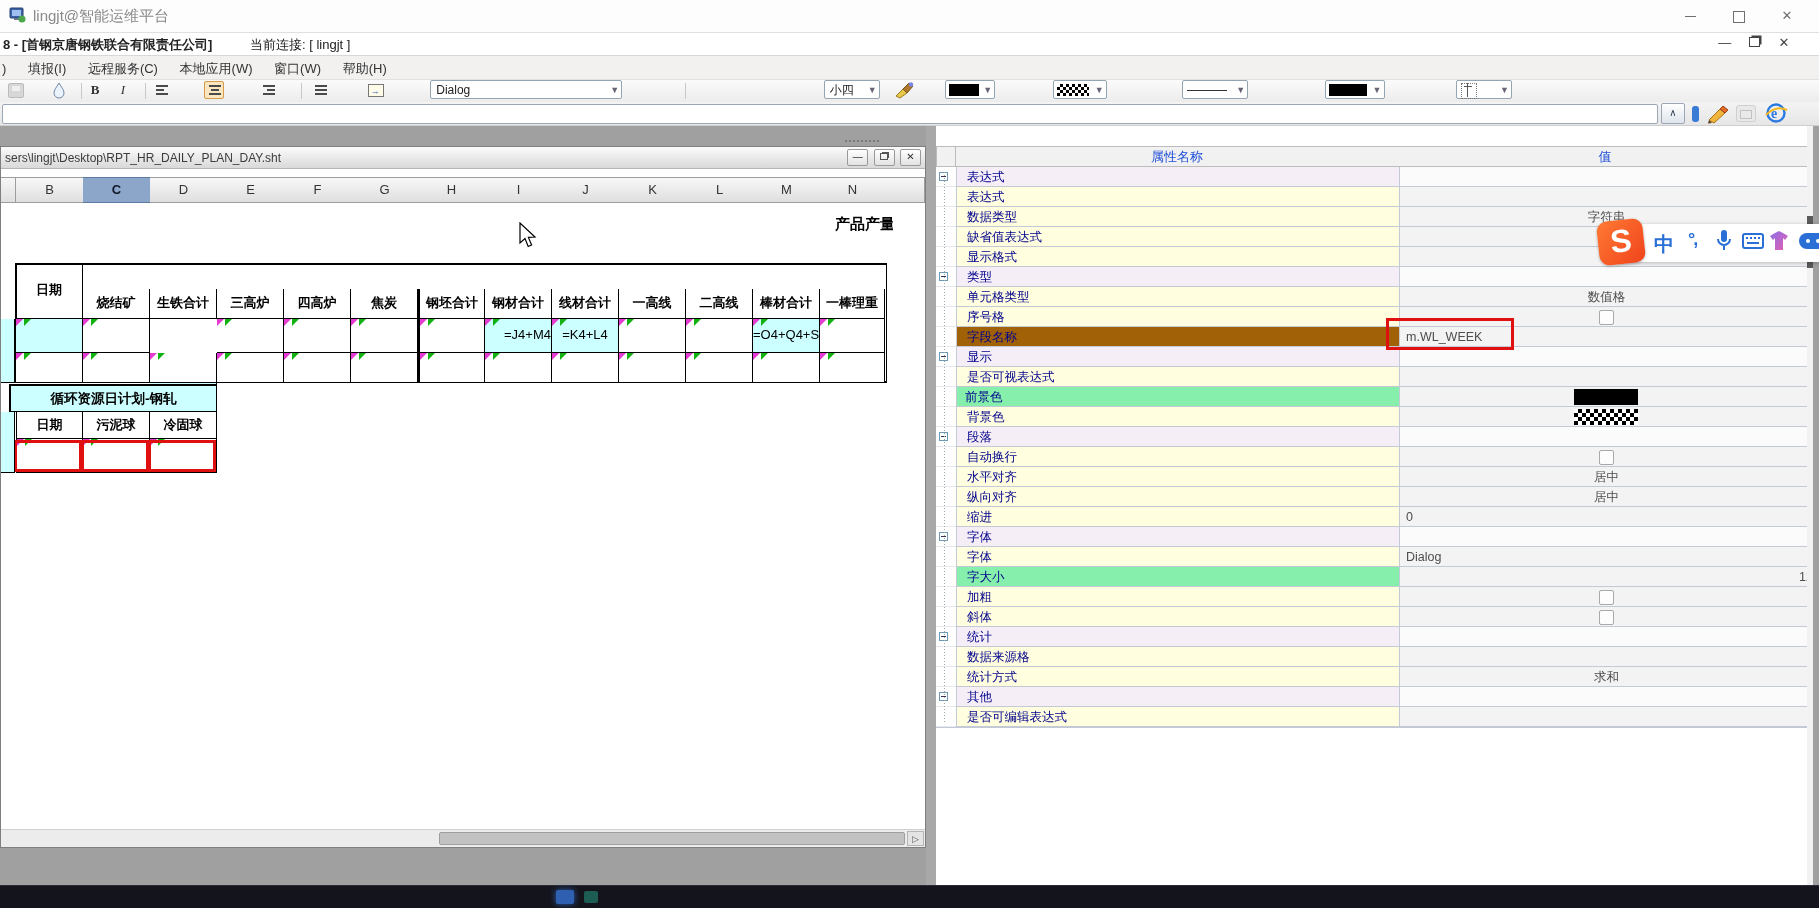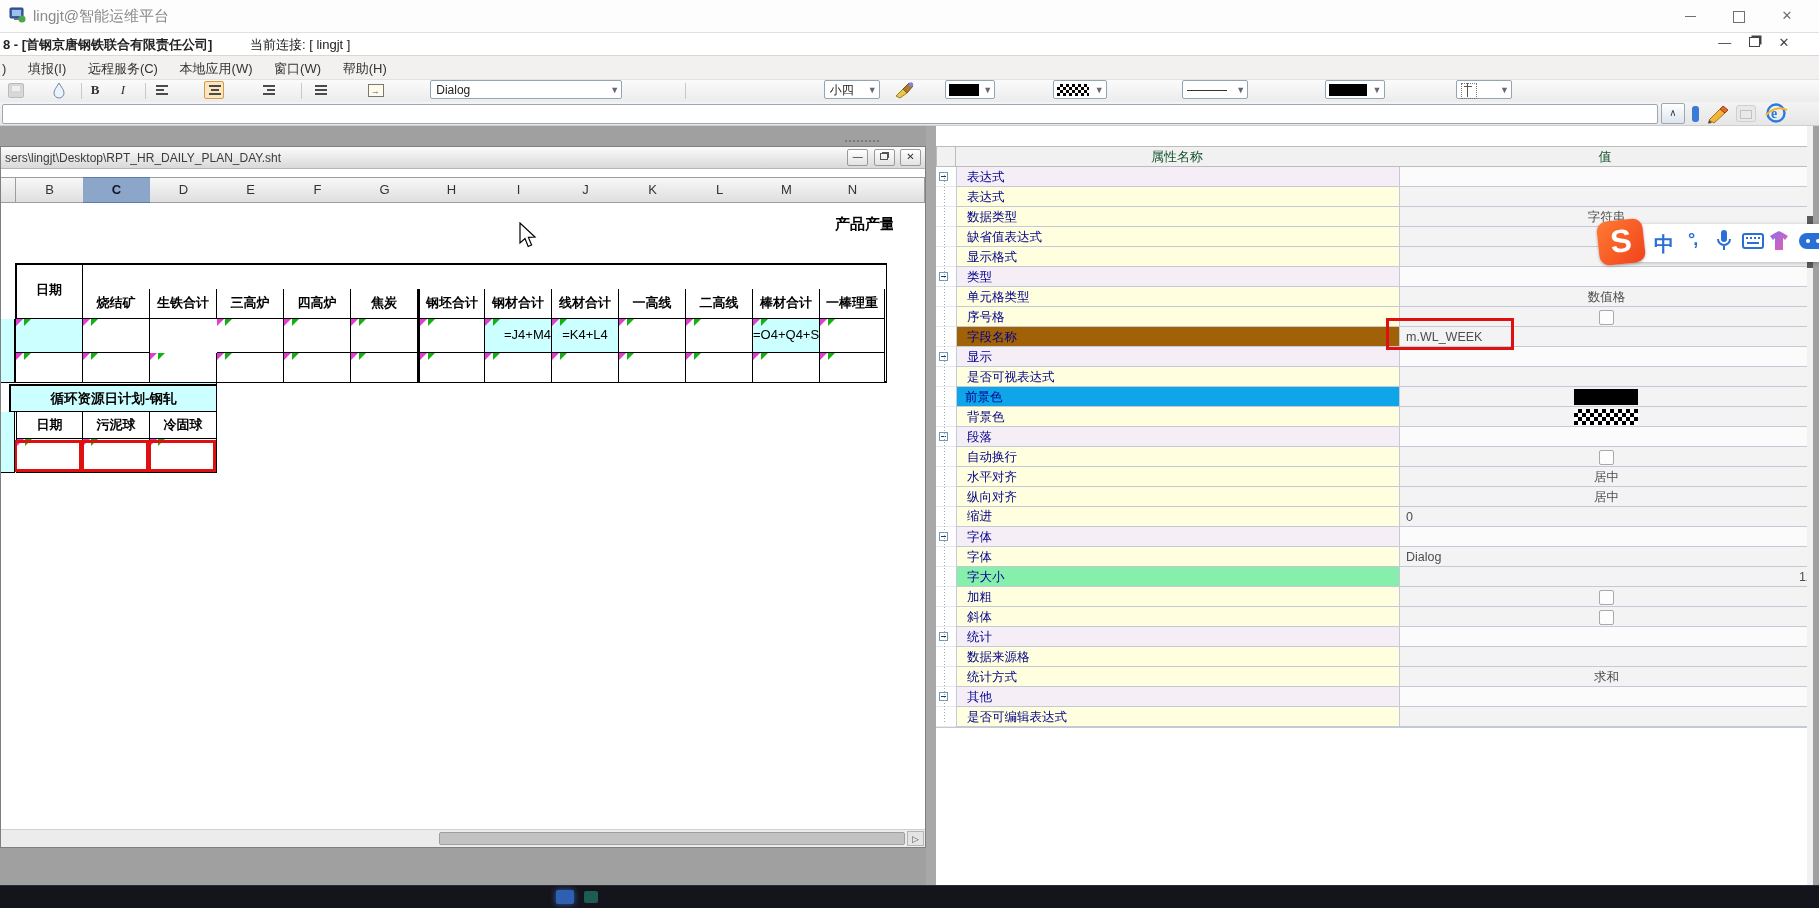--- a/index.html
+++ b/index.html
@@ -30,21 +30,21 @@
   .doc-ctrl{display:inline-block;width:19px;height:15px;border:1px solid #9a9a9a;background:linear-gradient(#fff,#e3e3e3);border-radius:2px;margin-left:2px;text-align:center;line-height:13px;font-size:10px;color:#333;vertical-align:top;}
   .colhdr{height:26px;background:linear-gradient(#f7f7f7,#dfdfdf);border:1px solid #9d9d9d;border-left:none;color:#333;font-size:13px;text-align:center;line-height:24px;}
   .colhdr.sel{background:#8ba6c9;border-color:#5d7ca3;color:#101827;font-weight:bold;}
   .cell{border-right:1px solid #000;border-bottom:1px solid #000;font-size:13px;color:#000;text-align:center;overflow:hidden;}
   .hdrcell{font-weight:bold;}
   .marker-g{position:absolute;left:8px;top:0;width:0;height:0;border-top:7px solid #12b212;border-right:7px solid transparent;}
   .marker-m{position:absolute;left:0;top:0;width:0;height:0;border-top:7px solid #e43bd0;border-right:7px solid transparent;}
   .redbox{border:3px solid #e01010;background:transparent;}
   
   .panel{left:936px;top:0;width:877px;height:759px;background:#fff;}
-  .p-hdr{background:#f1f1f1;border:1px solid #bcbcbc;color:#14532d;font-size:13px;text-align:center;line-height:19px;height:21px;}
+  .p-hdr{background:#f1f1f1;border:1px solid #bcbcbc;color:#1d4ed8;font-size:13px;text-align:center;line-height:19px;height:21px;}
   .p-name{font-size:12.5px;color:#00008b;line-height:20px;padding-left:10px;border-bottom:1px solid #c3cad6;border-left:1px solid #c3cad6;overflow:hidden;white-space:nowrap;}
   .p-val{font-size:12.5px;color:#4d4d4d;line-height:20px;border-bottom:1px solid #c3cad6;border-left:1px solid #c3cad6;overflow:hidden;white-space:nowrap;}
   .p-gutter{border-bottom:1px solid #e8e8ee;}
   .expand{position:absolute;width:9px;height:9px;border:1px solid #6f9ab5;background:#fff;}
   .expand i{position:absolute;left:1px;top:3px;width:5px;height:1px;background:#335;}
   .chk{display:inline-block;width:13px;height:13px;border:1px solid #a9a9a9;background:#fdfdfd;border-radius:2px;vertical-align:middle;}
   
   .ime{left:1612px;top:224px;width:207px;height:38px;background:#fff;border-radius:8px 0 0 8px;box-shadow:0 1px 4px rgba(0,0,0,.25);}
   .ime-ic{position:absolute;top:6px;color:#2a6fd6;font-size:17px;font-weight:bold;}
   .slogo{left:1598px;top:220px;width:46px;height:44px;background:linear-gradient(135deg,#ff7a33,#f0431c);border-radius:10px;color:#fff;font-weight:bold;font-size:32px;text-align:center;line-height:42px;transform:rotate(-6deg);box-shadow:0 1px 3px rgba(0,0,0,.3);}
@@ -371,21 +371,21 @@
         <div class="abs p-gutter" style="left: 0px; top: 180px; width: 20px; height: 20px;"></div>
         <div class="abs p-name" style="left: 20px; top: 180px; width: 443px; height: 20px; background: rgb(246, 238, 246);">显示</div>
         <div class="abs p-val" style="left: 463px; top: 180px; width: 414px; height: 20px; background: rgb(251, 251, 252);"></div>
         <div class="abs expand" style="left: 3px; top: 185px; width: 9px; height: 9px;">
           <i></i>
         </div>
         <div class="abs p-gutter" style="left: 0px; top: 200px; width: 20px; height: 20px;"></div>
         <div class="abs p-name" style="left: 20px; top: 200px; width: 443px; height: 20px; background: rgb(255, 255, 224);">是否可视表达式</div>
         <div class="abs p-val" style="left: 463px; top: 200px; width: 414px; height: 20px; background: rgb(243, 243, 244);"></div>
         <div class="abs p-gutter" style="left: 0px; top: 220px; width: 20px; height: 20px;"></div>
-        <div class="abs p-name" style="left: 20px; top: 220px; width: 443px; height: 20px; background: #0ea5e9; padding-left: 8px;">前景色</div>
+        <div class="abs p-name" style="left: 20px; top: 220px; width: 443px; height: 20px; background: #86efac; padding-left: 8px;">前景色</div>
         <div class="abs p-val" style="left: 463px; top: 220px; width: 414px; height: 20px; background: rgb(243, 243, 244);">
           <div class="abs " style="left: 174px; top: 2px; width: 64px; height: 16px; background: rgb(0, 0, 0);"></div>
         </div>
         <div class="abs p-gutter" style="left: 0px; top: 240px; width: 20px; height: 20px;"></div>
         <div class="abs p-name" style="left: 20px; top: 240px; width: 443px; height: 20px; background: rgb(255, 255, 224);">背景色</div>
         <div class="abs p-val" style="left: 463px; top: 240px; width: 414px; height: 20px; background: rgb(243, 243, 244);">
           <div class="abs checker" style="left: 174px; top: 2px; width: 64px; height: 16px;"></div>
         </div>
         <div class="abs p-gutter" style="left: 0px; top: 260px; width: 20px; height: 20px;"></div>
         <div class="abs p-name" style="left: 20px; top: 260px; width: 443px; height: 20px; background: rgb(246, 238, 246);">段落</div>
@@ -396,21 +396,21 @@
         <div class="abs p-gutter" style="left: 0px; top: 280px; width: 20px; height: 20px;"></div>
         <div class="abs p-name" style="left: 20px; top: 280px; width: 443px; height: 20px; background: rgb(255, 255, 224);">自动换行</div>
         <div class="abs p-val" style="left: 463px; top: 280px; width: 414px; height: 20px; background: rgb(243, 243, 244); text-align: center;"><span class="chk"></span></div>
         <div class="abs p-gutter" style="left: 0px; top: 300px; width: 20px; height: 20px;"></div>
         <div class="abs p-name" style="left: 20px; top: 300px; width: 443px; height: 20px; background: rgb(255, 255, 224);">水平对齐</div>
         <div class="abs p-val" style="left: 463px; top: 300px; width: 414px; height: 20px; background: rgb(243, 243, 244); text-align: center;">居中</div>
         <div class="abs p-gutter" style="left: 0px; top: 320px; width: 20px; height: 20px;"></div>
         <div class="abs p-name" style="left: 20px; top: 320px; width: 443px; height: 20px; background: rgb(255, 255, 224);">纵向对齐</div>
         <div class="abs p-val" style="left: 463px; top: 320px; width: 414px; height: 20px; background: rgb(243, 243, 244); text-align: center;">居中</div>
         <div class="abs p-gutter" style="left: 0px; top: 340px; width: 20px; height: 20px;"></div>
-        <div class="abs p-name" style="left: 20px; top: 340px; width: 443px; height: 20px; background: rgb(255, 255, 224); font-family: Liberation Mono, monospace;">缩进</div>
+        <div class="abs p-name" style="left: 20px; top: 340px; width: 443px; height: 20px; background: rgb(255, 255, 224);">缩进</div>
         <div class="abs p-val" style="left: 463px; top: 340px; width: 414px; height: 20px; background: rgb(243, 243, 244); text-align: left; padding-left: 6px;">0</div>
         <div class="abs p-gutter" style="left: 0px; top: 360px; width: 20px; height: 20px;"></div>
         <div class="abs p-name" style="left: 20px; top: 360px; width: 443px; height: 20px; background: rgb(246, 238, 246);">字体</div>
         <div class="abs p-val" style="left: 463px; top: 360px; width: 414px; height: 20px; background: rgb(251, 251, 252);"></div>
         <div class="abs expand" style="left: 3px; top: 365px; width: 9px; height: 9px;">
           <i></i>
         </div>
         <div class="abs p-gutter" style="left: 0px; top: 380px; width: 20px; height: 20px;"></div>
         <div class="abs p-name" style="left: 20px; top: 380px; width: 443px; height: 20px; background: rgb(255, 255, 224);">字体</div>
         <div class="abs p-val" style="left: 463px; top: 380px; width: 414px; height: 20px; background: rgb(243, 243, 244); text-align: left; padding-left: 6px;">Dialog</div>

